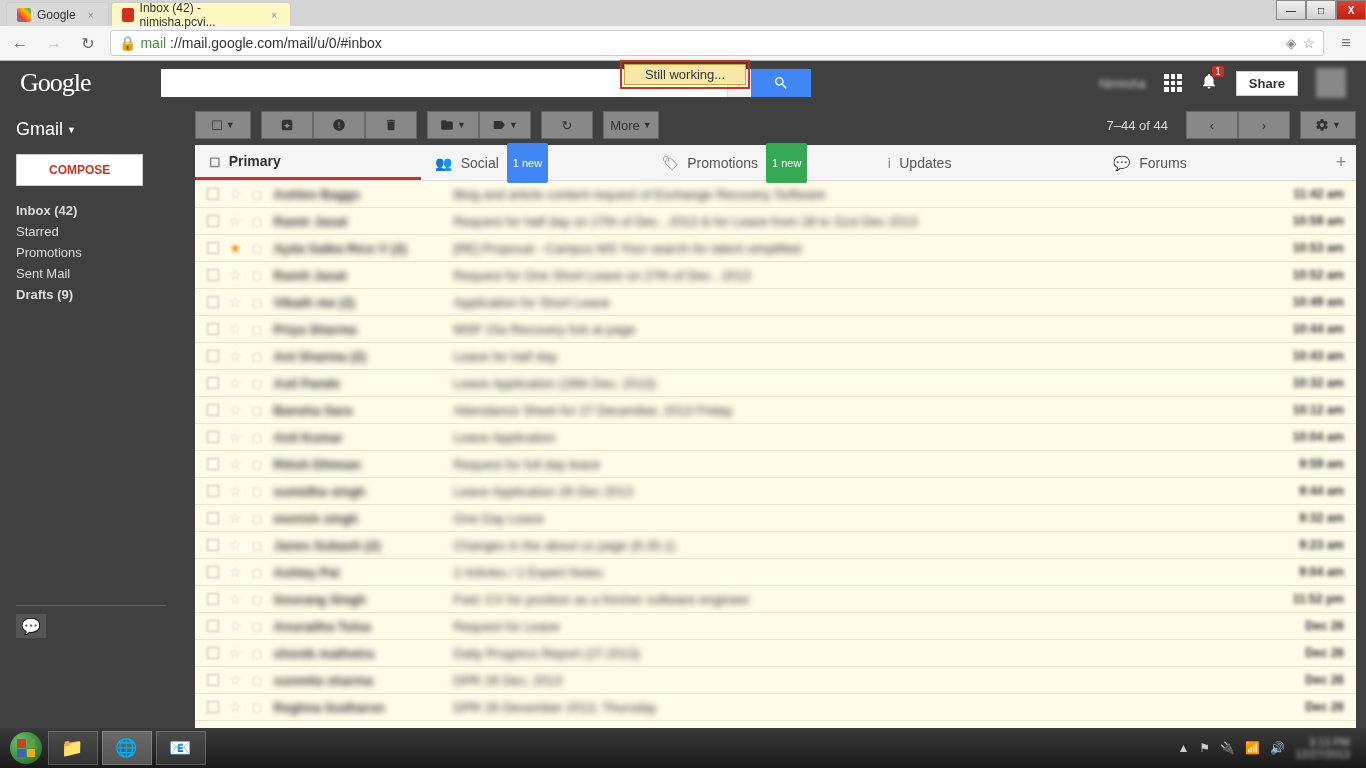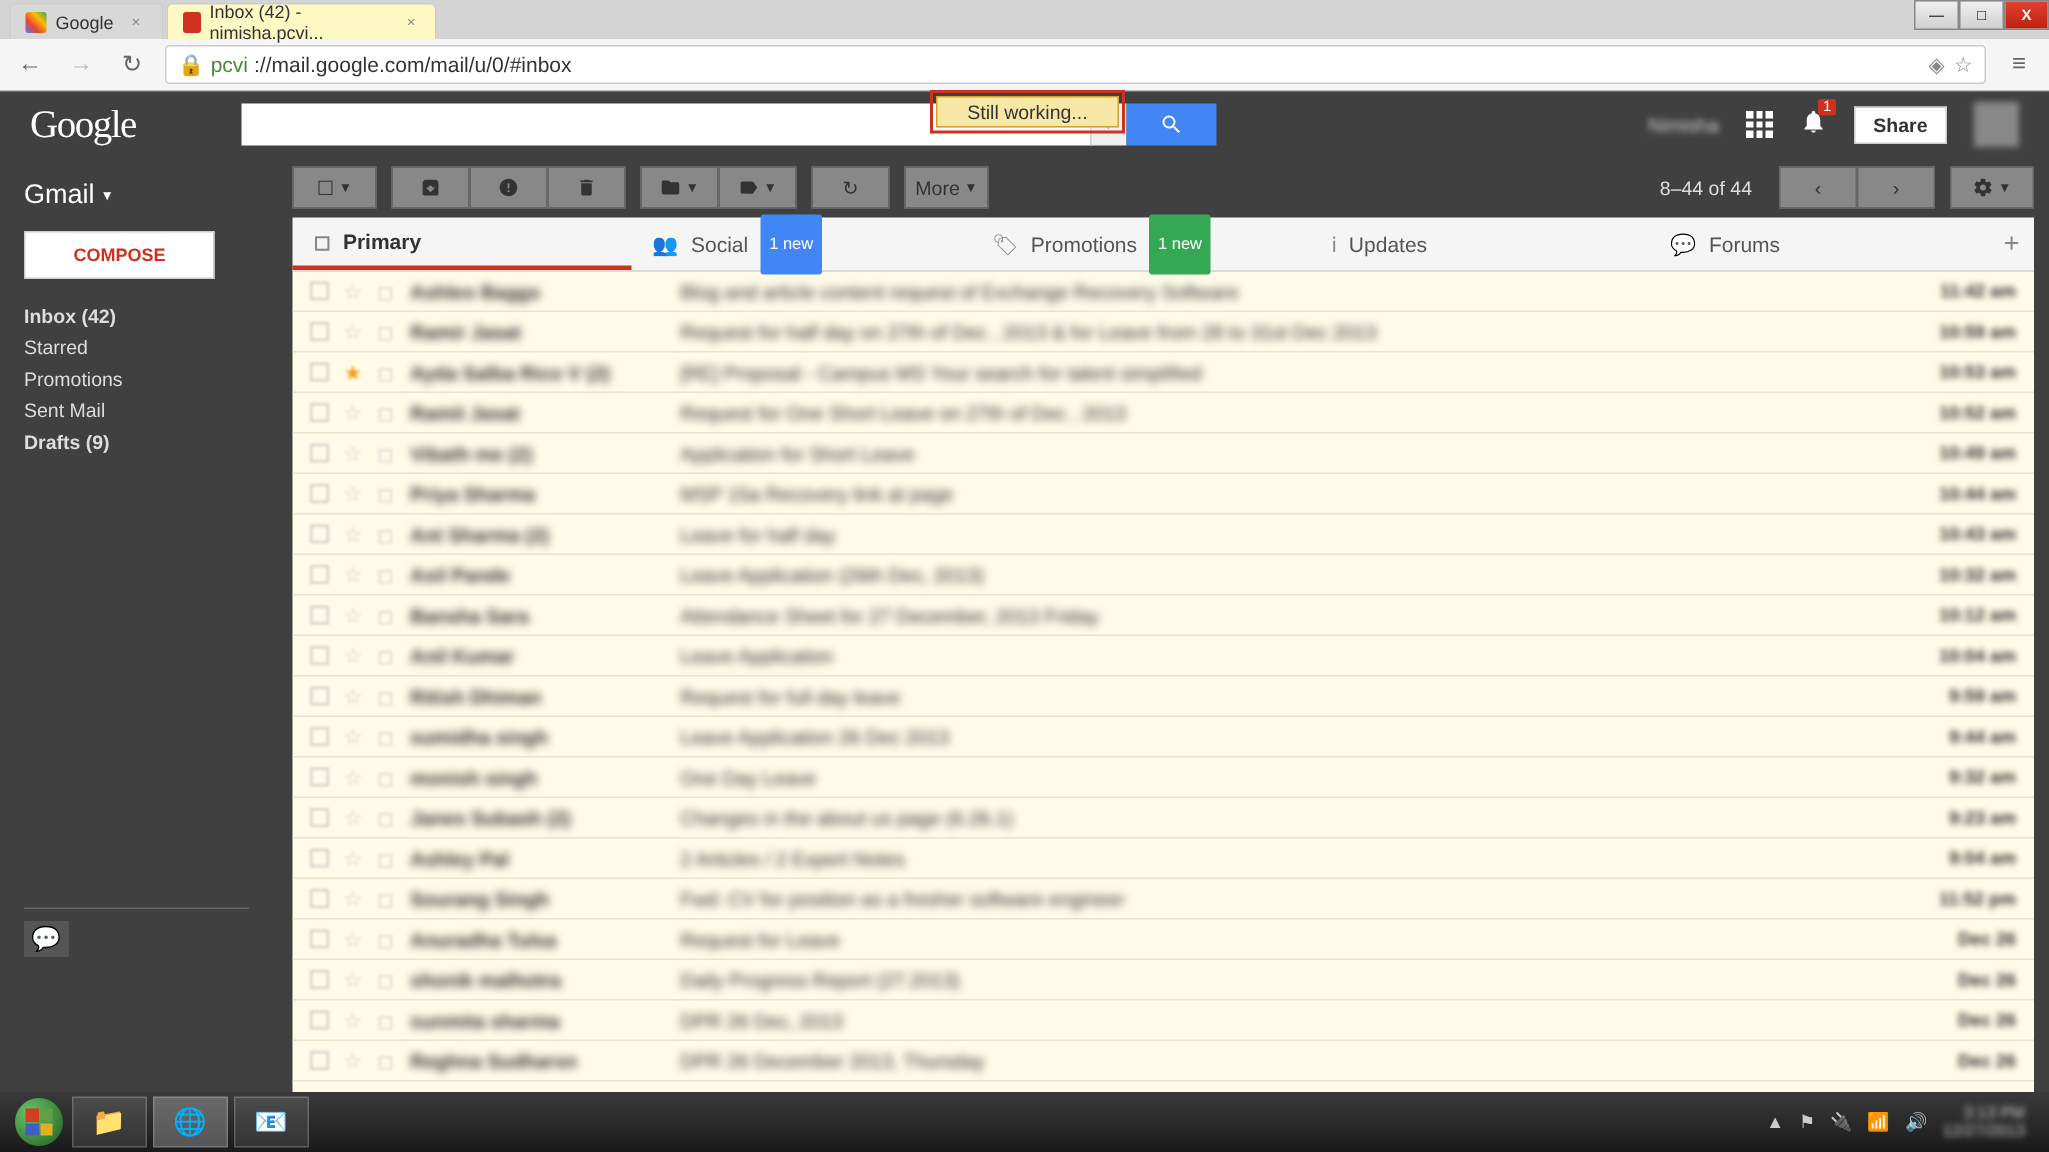--- a/index.html
+++ b/index.html
@@ -115,21 +115,21 @@
       <div class="win-btn">□</div>
       <div class="win-btn close">X</div>
     </div>
   </div>
   <div class="url-bar">
     <div class="nav-btn">←</div>
     <div class="nav-btn" style="color:#bbb;">→</div>
     <div class="nav-btn">↻</div>
     <div class="url-input">
       <span class="url-lock">🔒</span>
-      <span class="url-https">pcvi</span>
+      <span class="url-https">mail</span>
         <span class="url-rest">://mail.google.com/mail/u/0/#inbox</span>
       <div class="url-right">
         <span>◈</span>
         <span>☆</span>
       </div>
     </div>
     <div class="nav-btn">≡</div>
   </div>
 </div>
 
@@ -223,21 +223,21 @@
             </svg> 
             <span style="font-size:9px;">▼</span>
           </div>
       </div>
       <div class="tb-btn">↻</div>
       <div class="tb-btn wide">
           <span>More</span> 
           <span style="font-size:9px;">▼</span>
         </div>
       <div class="tb-spacer"></div>
-      <div class="page-count">8–44 of 44</div>
+      <div class="page-count">7–44 of 44</div>
       <div class="tb-group">
         <div class="tb-btn">‹</div>
         <div class="tb-btn">›</div>
       </div>
       <div class="tb-btn wide">
           <svg width="14" height="14" viewBox="0 0 24 24" fill="#333">
             <path d="M19.43 12.98c.04-.32.07-.64.07-.98s-.03-.66-.07-.98l2.11-1.65c.19-.15.24-.42.12-.64l-2-3.46c-.12-.22-.39-.3-.61-.22l-2.49 1c-.52-.4-1.08-.73-1.69-.98l-.38-2.65C14.46 2.18 14.25 2 14 2h-4c-.25 0-.46.18-.49.42l-.38 2.65c-.61.25-1.17.59-1.69.98l-2.49-1c-.23-.09-.49 0-.61.22l-2 3.46c-.13.22-.07.49.12.64l2.11 1.65c-.04.32-.07.65-.07.98s.03.66.07.98l-2.11 1.65c-.19.15-.24.42-.12.64l2 3.46c.12.22.39.3.61.22l2.49-1c.52.4 1.08.73 1.69.98l.38 2.65c.03.24.24.42.49.42h4c.25 0 .46-.18.49-.42l.38-2.65c.61-.25 1.17-.59 1.69-.98l2.49 1c.23.09.49 0 .61-.22l2-3.46c.12-.22.07-.49-.12-.64l-2.11-1.65zM12 15.5c-1.93 0-3.5-1.57-3.5-3.5s1.57-3.5 3.5-3.5 3.5 1.57 3.5 3.5-1.57 3.5-3.5 3.5z"></path>
           </svg> 
           <span style="font-size:9px;">▼</span>
         </div>

